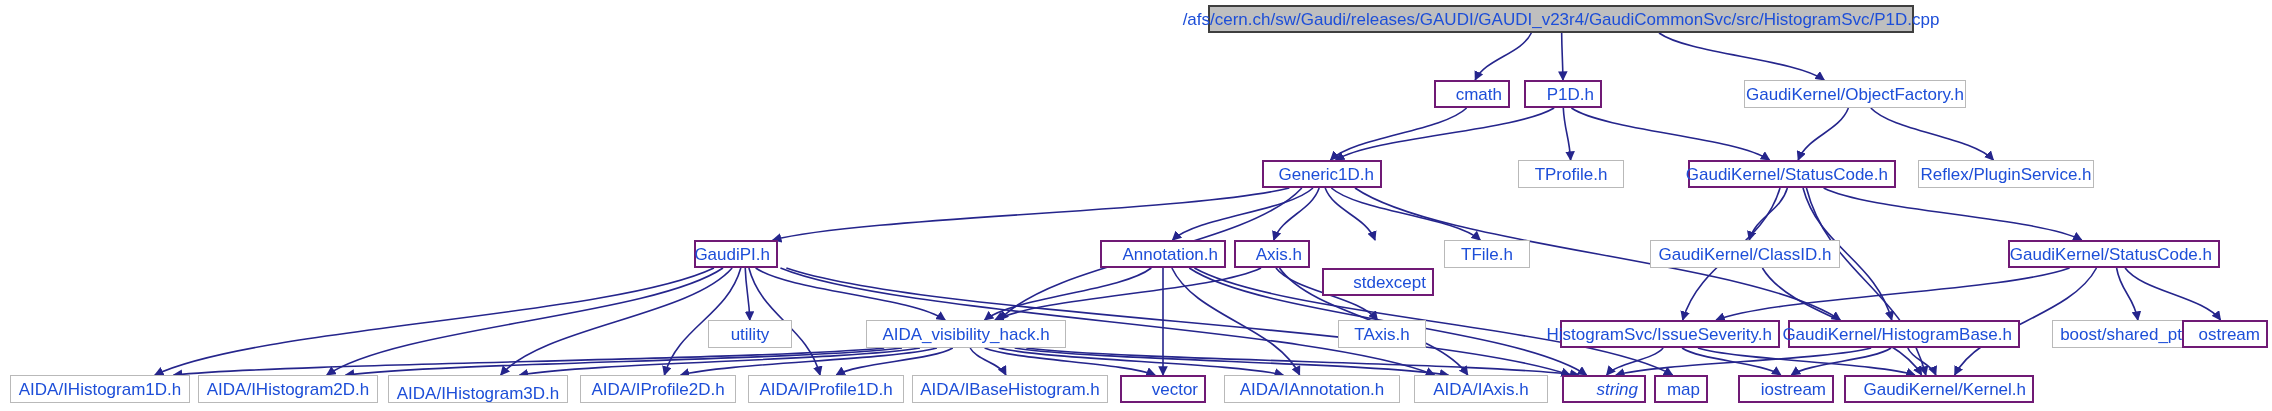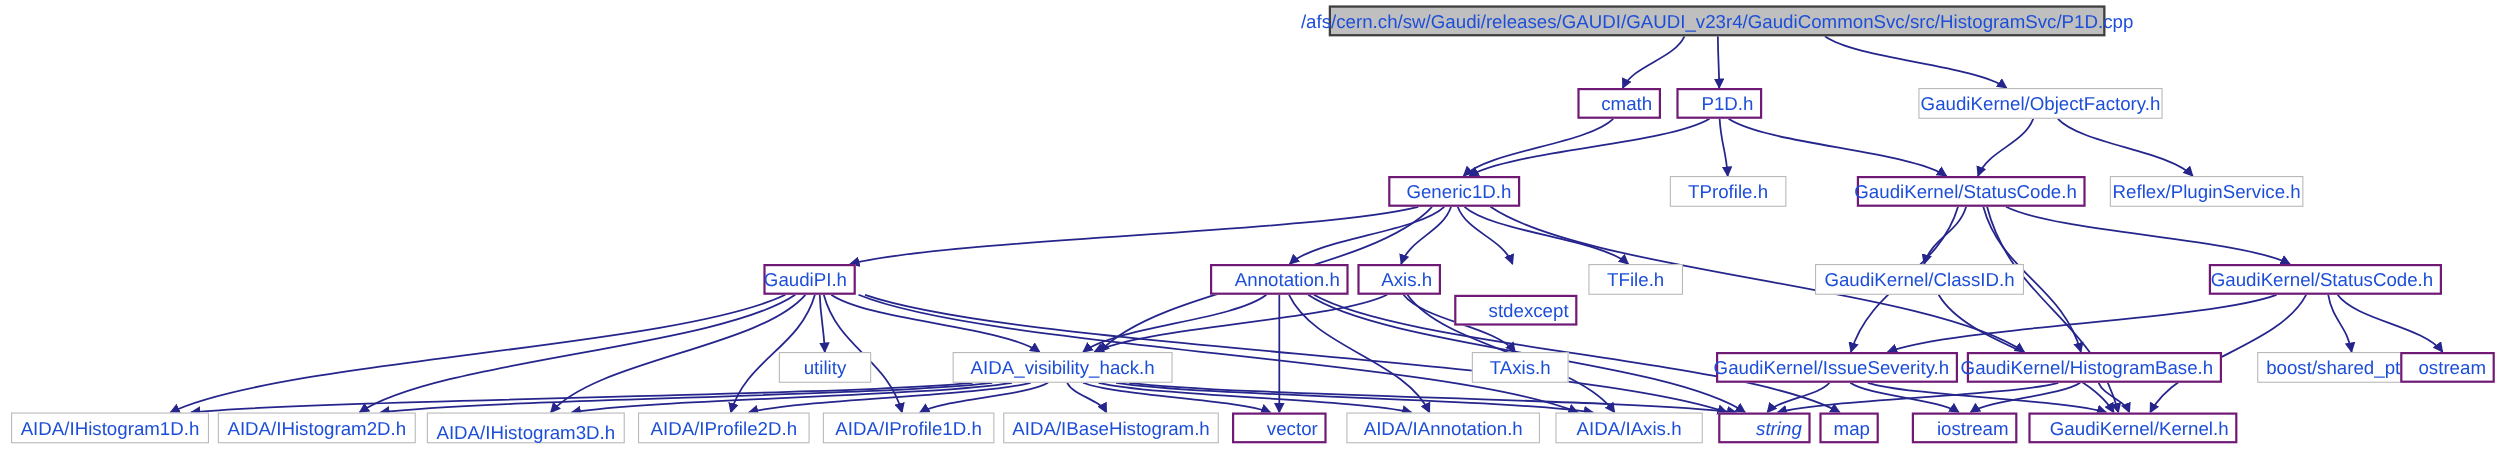--- a/index.html
+++ b/index.html
@@ -154,21 +154,21 @@
       <div class="node" style="left: 708px; top: 320px; width: 84px; height: 28px;">
         <span class="lbl">utility</span>
       </div>
       <div class="node" style="left: 866px; top: 320px; width: 200px; height: 28px;">
         <span class="lbl">AIDA_visibility_hack.h</span>
       </div>
       <div class="node" style="left: 1338px; top: 320px; width: 88px; height: 28px;">
         <span class="lbl">TAxis.h</span>
       </div>
       <div class="node strong" style="left: 1560px; top: 320px; width: 220px; height: 28px;">
-        <span class="lbl">GaudiKernel/IssueSeverity.h</span>
+        <span class="lbl">HistogramSvc/IssueSeverity.h</span>
       </div>
       <div class="node strong" style="left: 1788px; top: 320px; width: 232px; height: 28px;">
         <span class="lbl">GaudiKernel/HistogramBase.h</span>
       </div>
       <div class="node" style="left: 2052px; top: 320px; width: 176px; height: 28px;">
         <span class="lbl">boost/shared_ptr.hpp</span>
       </div>
       <div class="node strong" style="left: 2182px; top: 320px; width: 86px; height: 28px;">
         <span class="lbl">ostream</span>
       </div>

